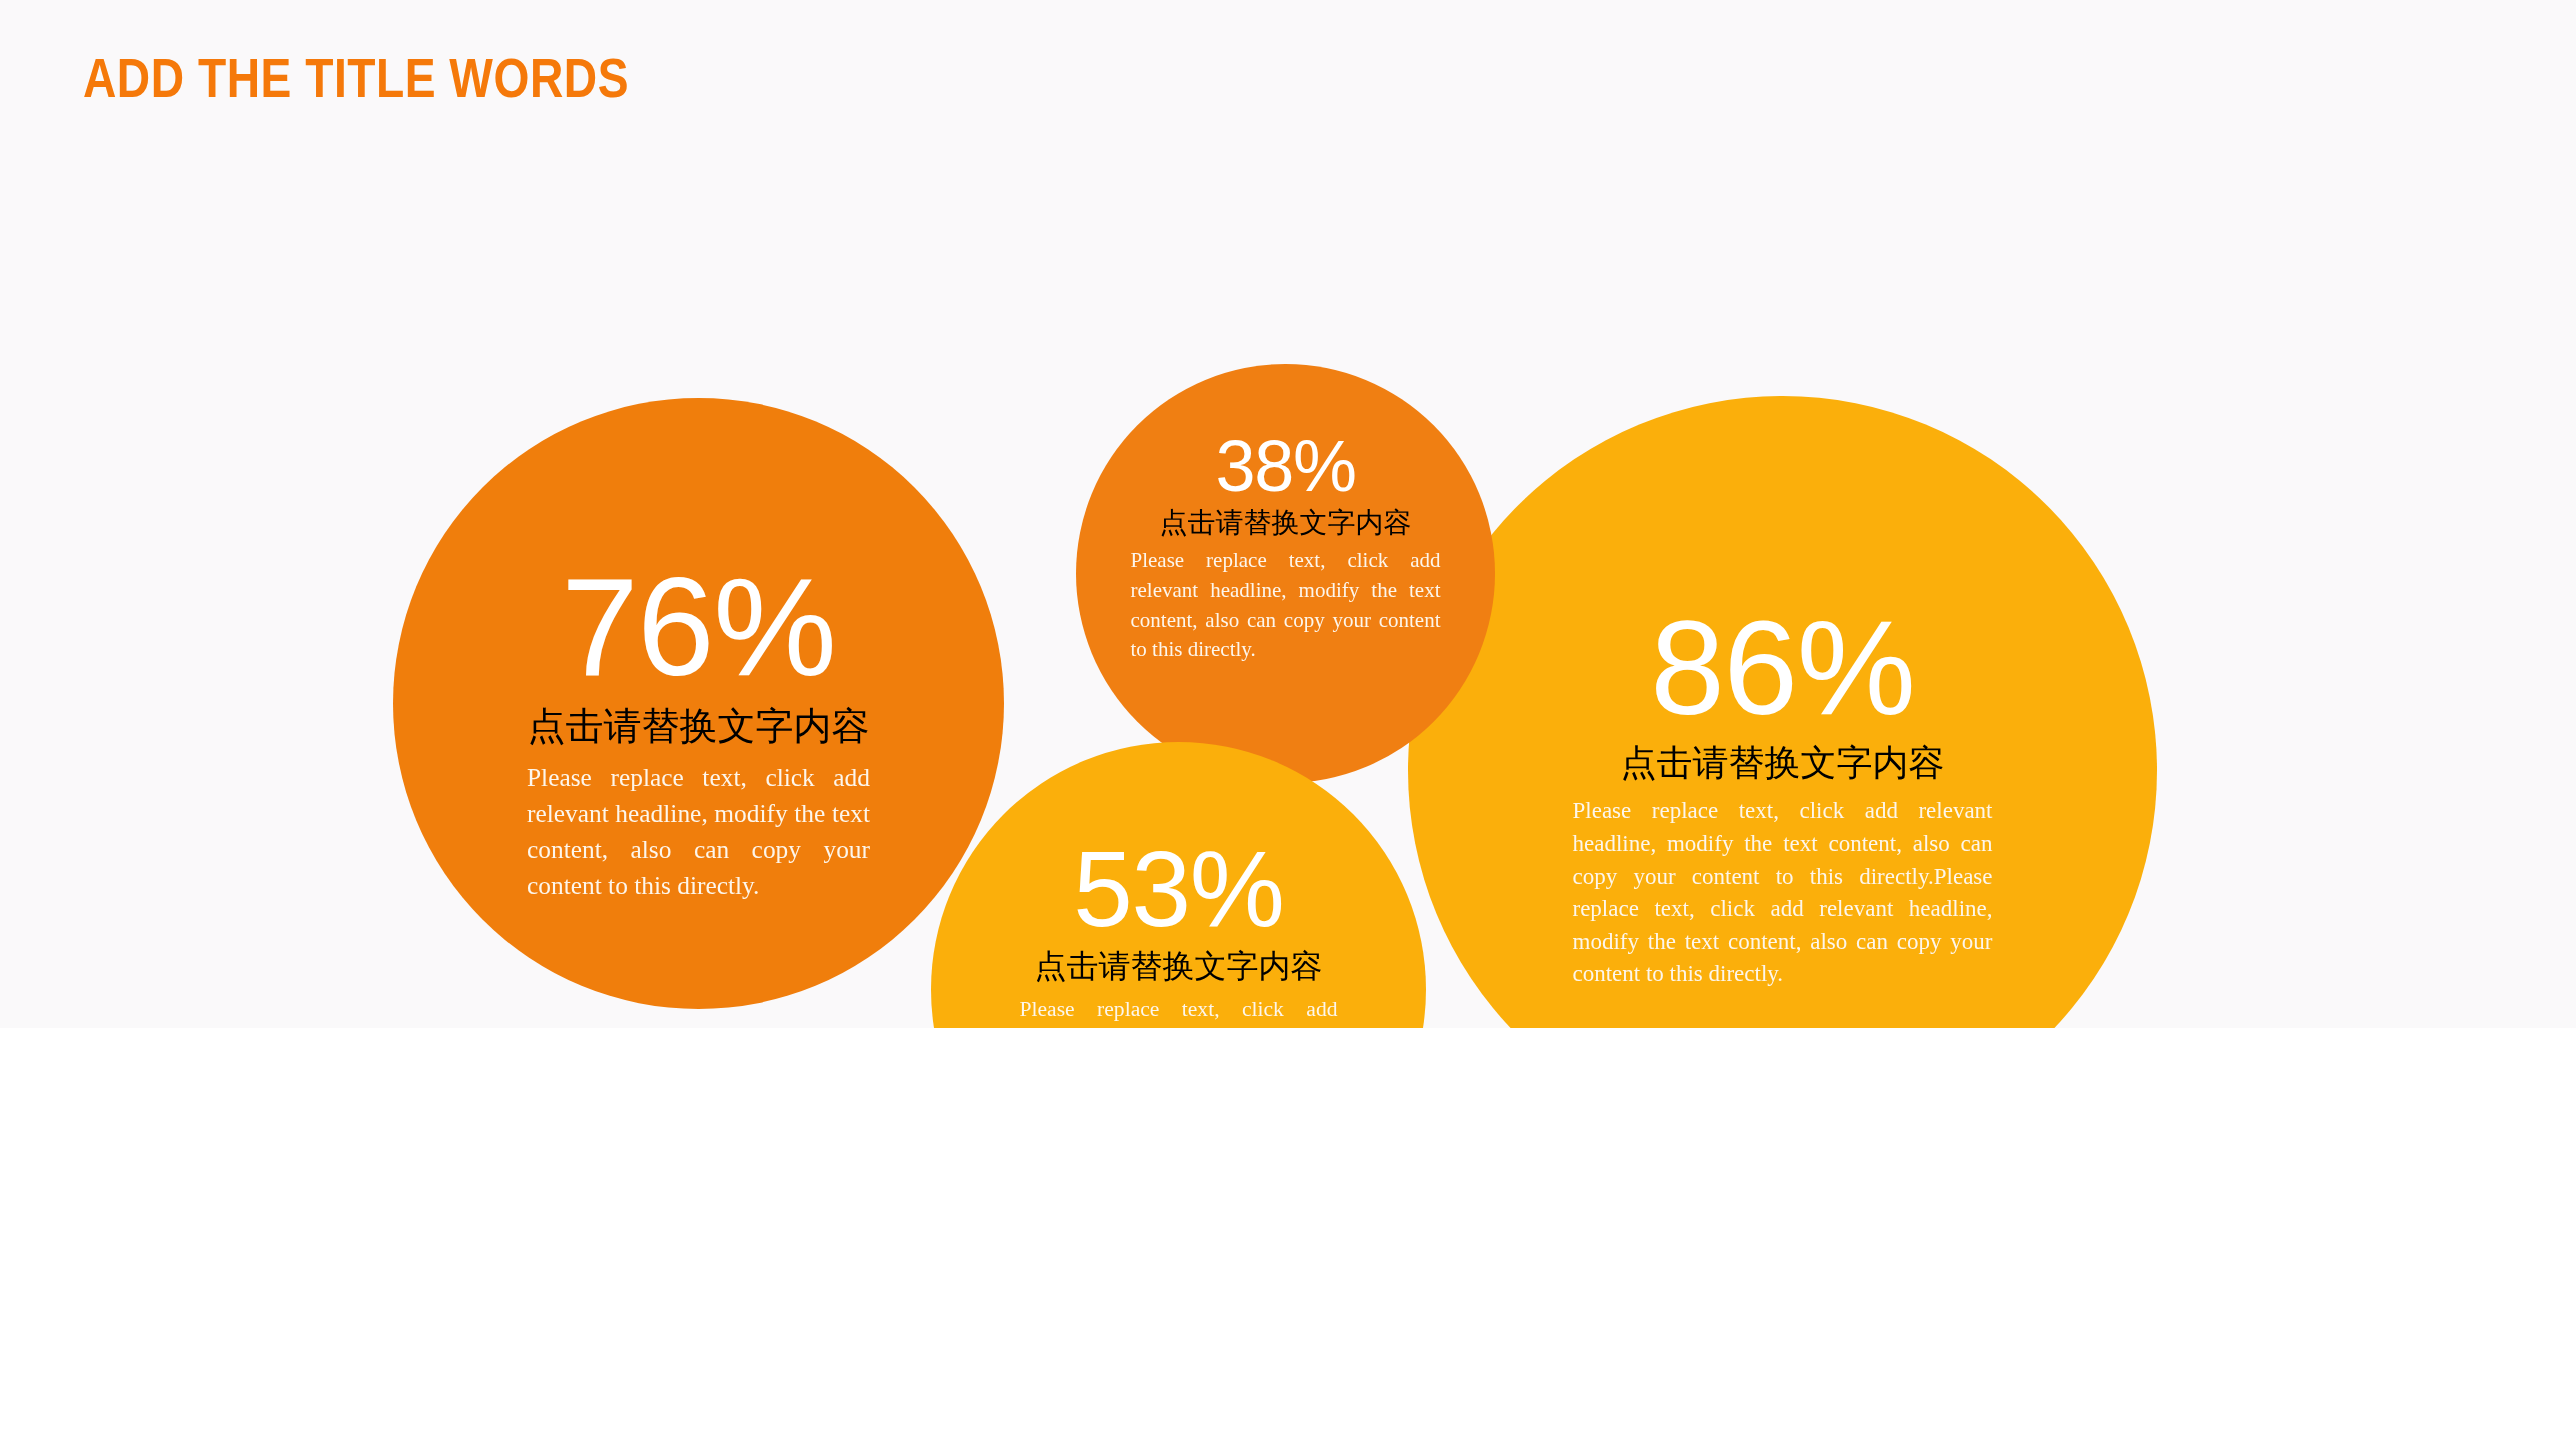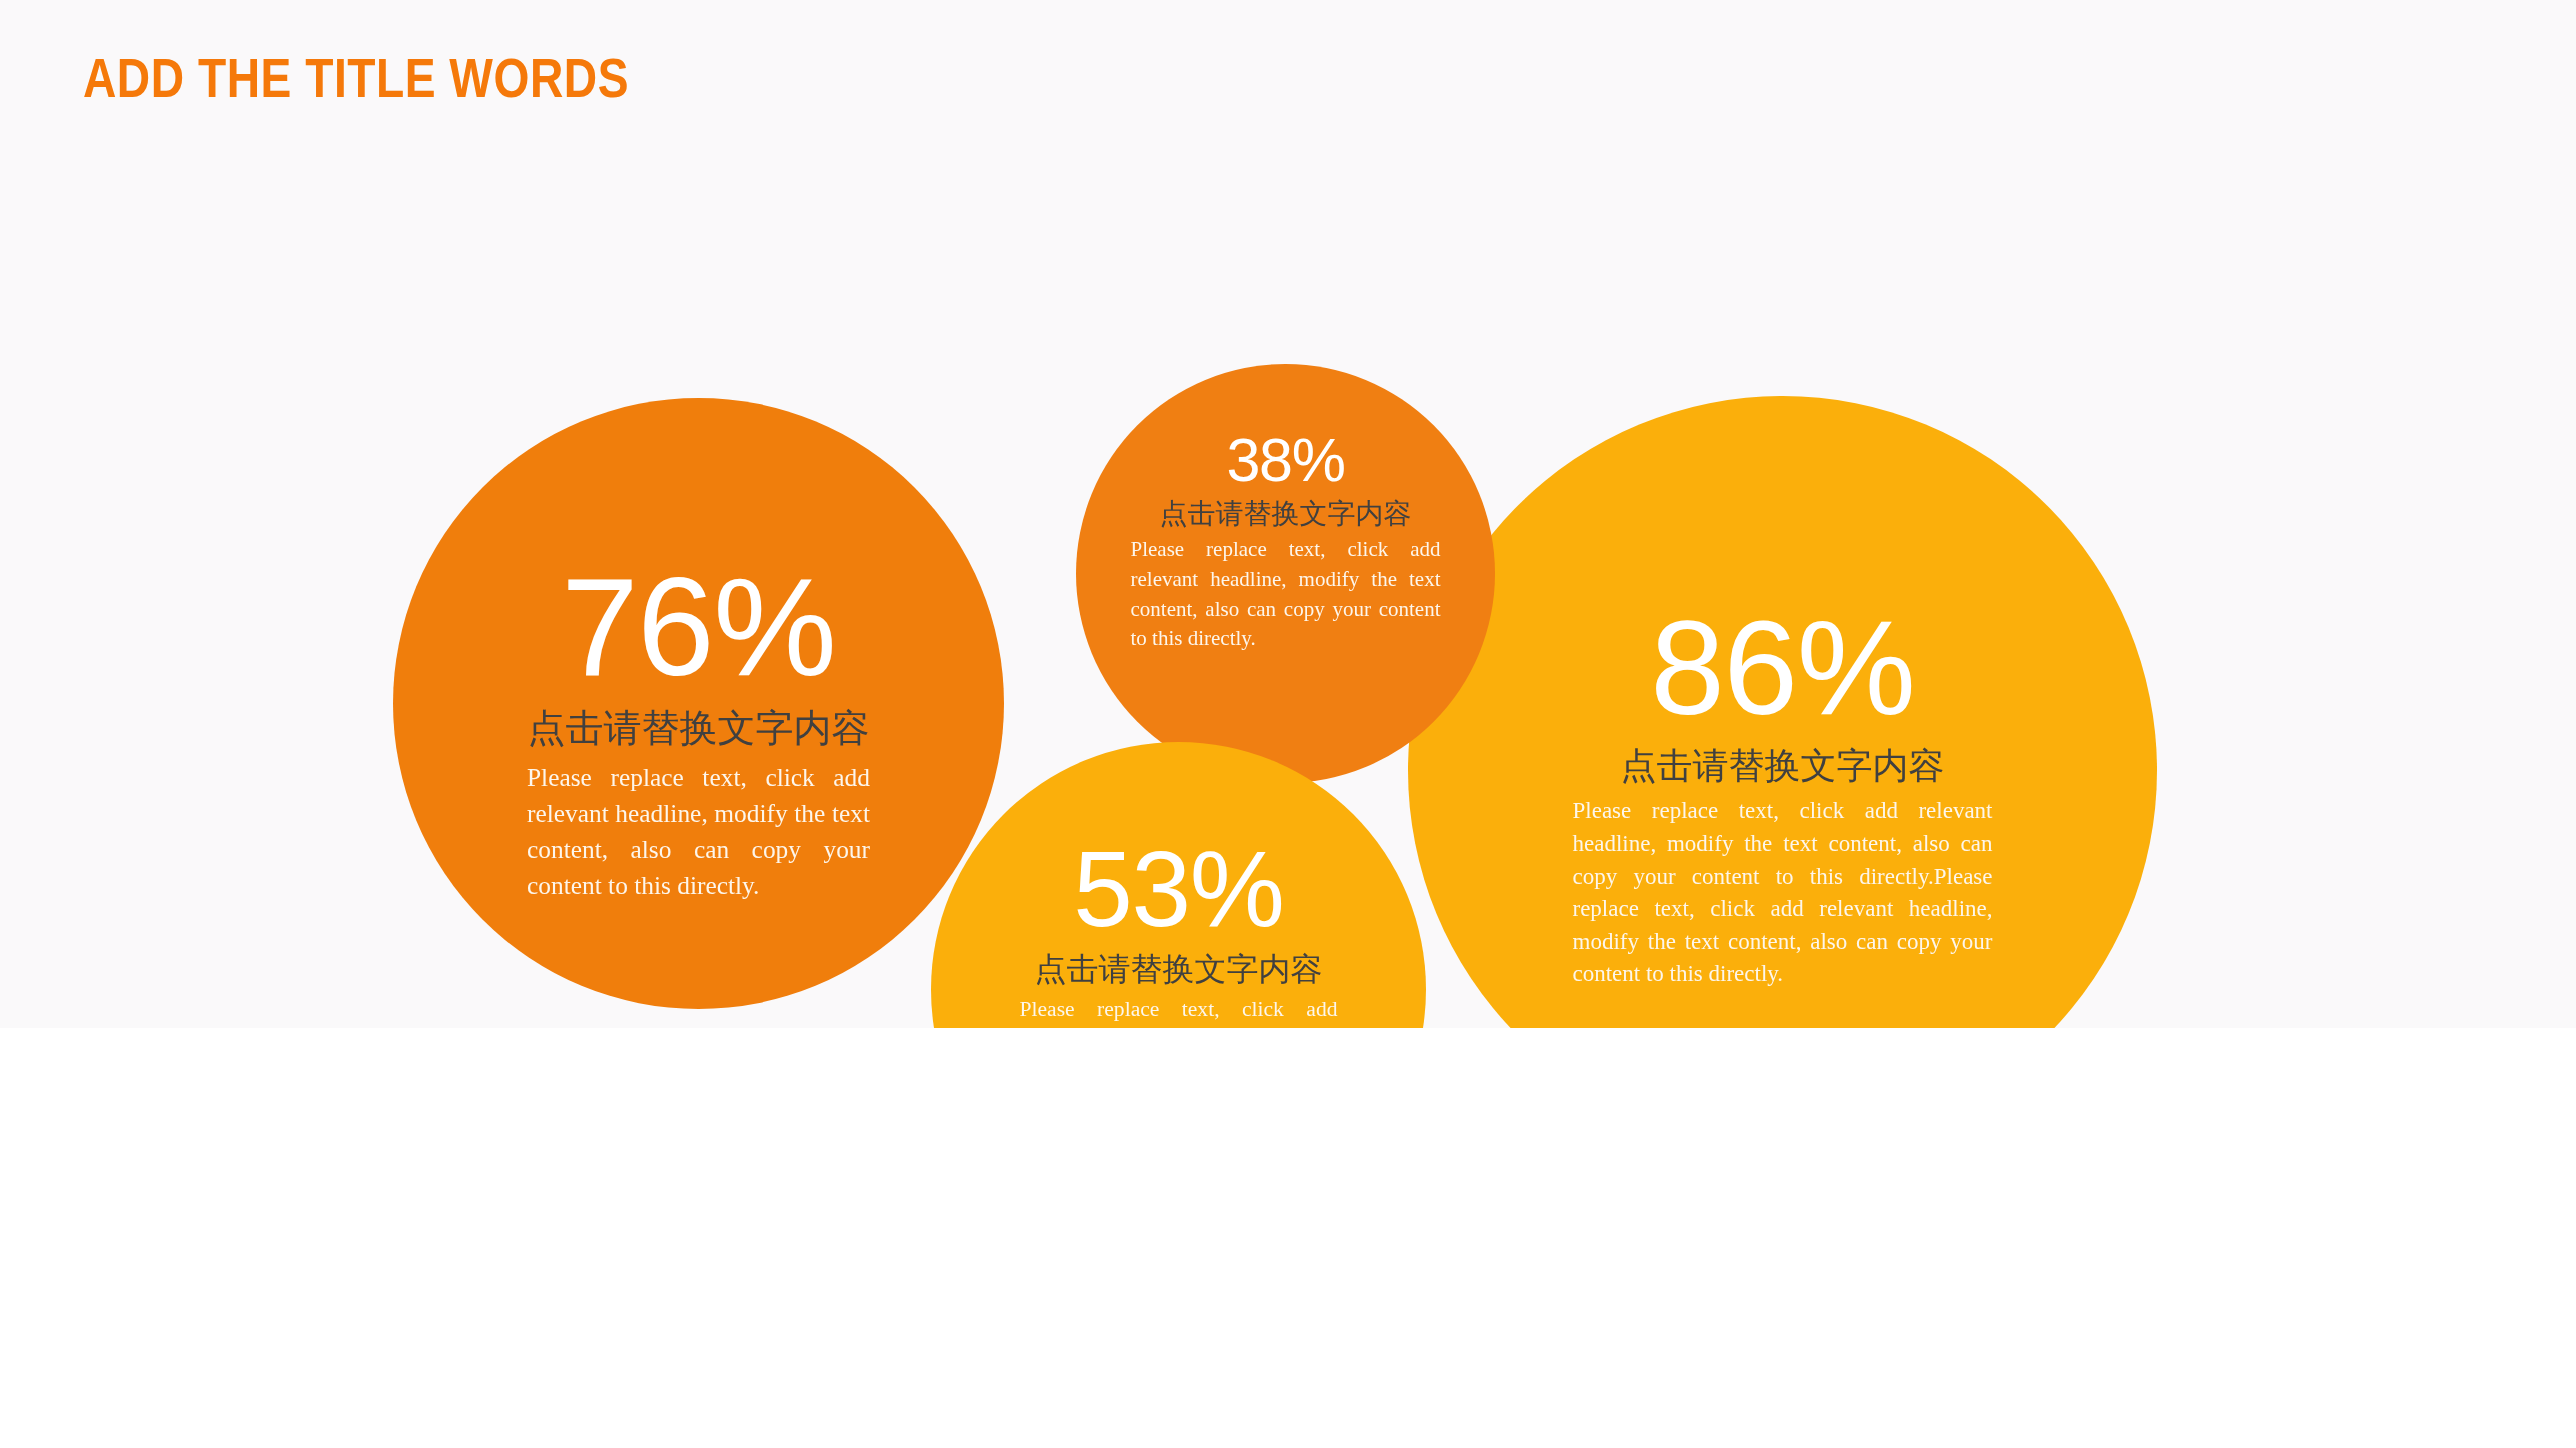--- a/index.html
+++ b/index.html
@@ -53,22 +53,22 @@
     text-align: center;
   }
   .pct {
     font-family: "Liberation Sans", sans-serif;
     font-weight: normal;
     line-height: 1;
     color: #ffffff;
     letter-spacing: -1.3px;
   }
   .zh {
-    font-family: Liberation Sans, sans-serif;
-    color: #404040;
+    font-family: Liberation Mono, monospace;
+    color: #000000;
     line-height: 1.25;
     white-space: nowrap;
   }
   .en {
     font-family: Liberation Serif, serif;
     color: #fdf6ec;
     text-align: justify;
     text-align-last: left;
     line-height: 1.42;
   }
@@ -86,21 +86,21 @@
   #bubble-76 .en   { font-size: 25.4px; width: 343px; margin: 6.4px auto 0 auto; }
 
   
   #bubble-38 {
     left: 1076px; top: 364px;
     width: 419px; height: 419px;
     background: #F07F12;
     z-index: 2;
   }
   #bubble-38 .inner { top: 66px; }
-  #bubble-38 .pct { font-size: 61px; }
+  #bubble-38 .pct { font-size: 72px; }
   #bubble-38 .zh   { font-size: 28px; margin-top: 5.1px; }
   #bubble-38 .en   { font-size: 21px; width: 310px; margin: 3.8px auto 0 auto; }
 
   
   #bubble-53 {
     left: 931px; top: 742px;
     width: 495px; height: 495px;
     background: #FBAF0B;
     z-index: 4;
   }

